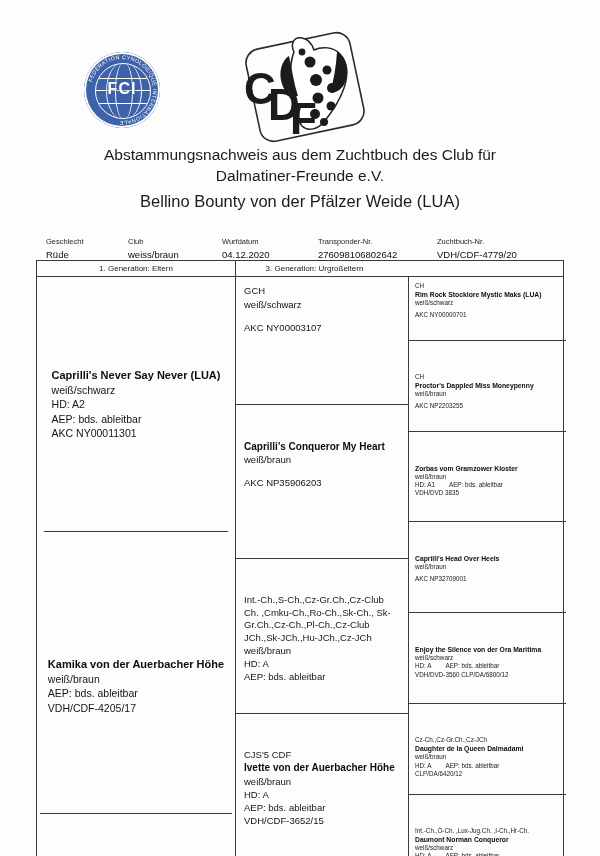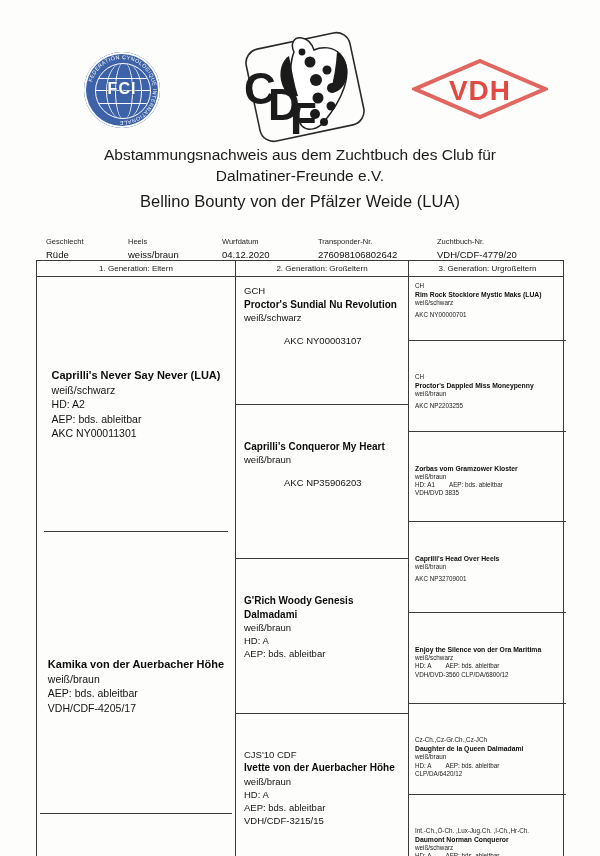--- a/index.html
+++ b/index.html
@@ -213,21 +213,21 @@
     box-sizing: border-box;
   }
   .g2-titles { font-size: 9.5px; line-height: 12.5px; color: #1a1a1a; }
   .g2-name {
     font-size: 10px;
     font-weight: bold;
     line-height: 13.5px;
     color: #0d0d0d;
   }
   .g2-line { font-size: 9.5px; line-height: 13px; color: #141414; }
-  .g2-reg { font-size: 9.5px; line-height: 13px; color: #141414; margin-top: 10px; margin-left: 40px; }
+  .g2-reg { font-size: 9.5px; line-height: 13px; color: #141414; margin-top: 10px; }
 
   
   .g3-cell {
     height: 63.75px;
     padding: 5px 6px 0 6px;
     box-sizing: border-box;
   }
   .g3-titles { font-size: 6.3px; line-height: 8.4px; color: #1d1d1d; }
   .g3-name {
     font-size: 6.8px;
@@ -290,62 +290,55 @@
           <circle cx="83" cy="88" r="5" fill="#1b1b1b"></circle>
           <circle cx="92" cy="96" r="4" fill="#1b1b1b"></circle>
           <circle cx="70" cy="26" r="3.4" fill="#1b1b1b"></circle>
         </g>
         <text x="12" y="78" font-family="Liberation Sans, sans-serif" font-size="44" font-weight="bold" fill="#1b1b1b">C</text>
         <text x="36" y="94" font-family="Liberation Sans, sans-serif" font-size="44" font-weight="bold" fill="#1b1b1b">D</text>
         <text x="58" y="108" font-family="Liberation Sans, sans-serif" font-size="44" font-weight="bold" fill="#1b1b1b">F</text>
       </svg>
     </div>
 
-    <div class="vdh">
-      <svg viewBox="0 0 136 62">
-        <polygon points="68,3 133,31 68,59 3,31" fill="none" stroke="#e0665f" stroke-width="4"></polygon>
-        <text x="68" y="42" text-anchor="middle" font-family="Liberation Sans, sans-serif" font-size="28" font-weight="bold" fill="#e04a42" letter-spacing="1">VDH</text>
-      </svg>
-    </div>
   </div>
 
   <div class="title-block">
     <div class="doc-title">Abstammungsnachweis aus dem Zuchtbuch des Club für</div>
     <div class="doc-title">Dalmatiner-Freunde e.V.</div>
     <div class="dog-name">Bellino Bounty von der Pfälzer Weide (LUA)</div>
   </div>
 
   <div class="meta">
     <div class="meta-field mf-0">
       <div class="meta-label">Geschlecht</div>
       <div class="meta-value">Rüde</div>
     </div>
     <div class="meta-field mf-1">
-      <div class="meta-label">Heels</div>
+      <div class="meta-label">Club</div>
       <div class="meta-value">weiss/braun</div>
     </div>
     <div class="meta-field mf-2">
       <div class="meta-label">Wurfdatum</div>
       <div class="meta-value">04.12.2020</div>
     </div>
     <div class="meta-field mf-3">
       <div class="meta-label">Transponder-Nr.</div>
       <div class="meta-value">276098106802642</div>
     </div>
     <div class="meta-field mf-4">
       <div class="meta-label">Zuchtbuch-Nr.</div>
       <div class="meta-value">VDH/CDF-4779/20</div>
     </div>
   </div>
 
   <div class="ped-wrap">
 
     <div class="ped-head">
       <div class="col1">1. Generation: Eltern</div>
-      <div class="col2">2. Generation: Großeltern</div>
       <div class="col3">3. Generation: Urgroßeltern</div>
     </div>
 
     <div class="ped-body">
 
       <div class="gen-col gen1">
         <div class="cell g1-cell">
           <div class="g1-name">Caprilli's Never Say Never (LUA)</div>
           <div class="g1-line">weiß/schwarz</div>
           <div class="g1-line">HD: A2</div>
@@ -356,42 +349,41 @@
           <div class="g1-name">Kamika von der Auerbacher Höhe</div>
           <div class="g1-line">weiß/braun</div>
           <div class="g1-line">AEP: bds. ableitbar</div>
           <div class="g1-line">VDH/CDF-4205/17</div>
         </div>
       </div>
 
       <div class="gen-col gen2">
         <div class="cell g2-cell">
           <div class="g2-titles">GCH</div>
-          <div class="g2-name">Proctor's Sundial Nu Revolution</div>
           <div class="g2-line">weiß/schwarz</div>
           <div class="g2-reg">AKC NY00003107</div>
         </div>
         <div class="cell g2-cell">
           <div class="g2-name">Caprilli's Conqueror My Heart</div>
           <div class="g2-line">weiß/braun</div>
           <div class="g2-reg">AKC NP35906203</div>
         </div>
         <div class="cell g2-cell">
-          <div class="g2-name">G'Rich Woody Genesis Dalmadami</div>
+          <div class="g2-titles">Int.-Ch.,S-Ch.,Cz-Gr.Ch.,Cz-Club Ch. ,Cmku-Ch.,Ro-Ch.,Sk-Ch., Sk-Gr.Ch.,Cz-Ch.,Pl-Ch.,Cz-Club JCh.,Sk-JCh.,Hu-JCh.,Cz-JCh</div>
           <div class="g2-line">weiß/braun</div>
           <div class="g2-line">HD: A</div>
           <div class="g2-line">AEP: bds. ableitbar</div>
         </div>
         <div class="cell g2-cell">
-          <div class="g2-titles">CJS'10 CDF</div>
+          <div class="g2-titles">CJS'5 CDF</div>
           <div class="g2-name">Ivette von der Auerbacher Höhe</div>
           <div class="g2-line">weiß/braun</div>
           <div class="g2-line">HD: A</div>
           <div class="g2-line">AEP: bds. ableitbar</div>
-          <div class="g2-line">VDH/CDF-3215/15</div>
+          <div class="g2-line">VDH/CDF-3652/15</div>
         </div>
       </div>
 
       <div class="gen-col gen3">
 
         <div class="cell g3-cell">
           <div class="g3-titles">CH</div>
           <div class="g3-name">Rim Rock Stocklore Mystic Maks (LUA)</div>
           <div class="g3-line">weiß/schwarz</div>
           <div class="g3-reg">AKC NY00000701</div>

